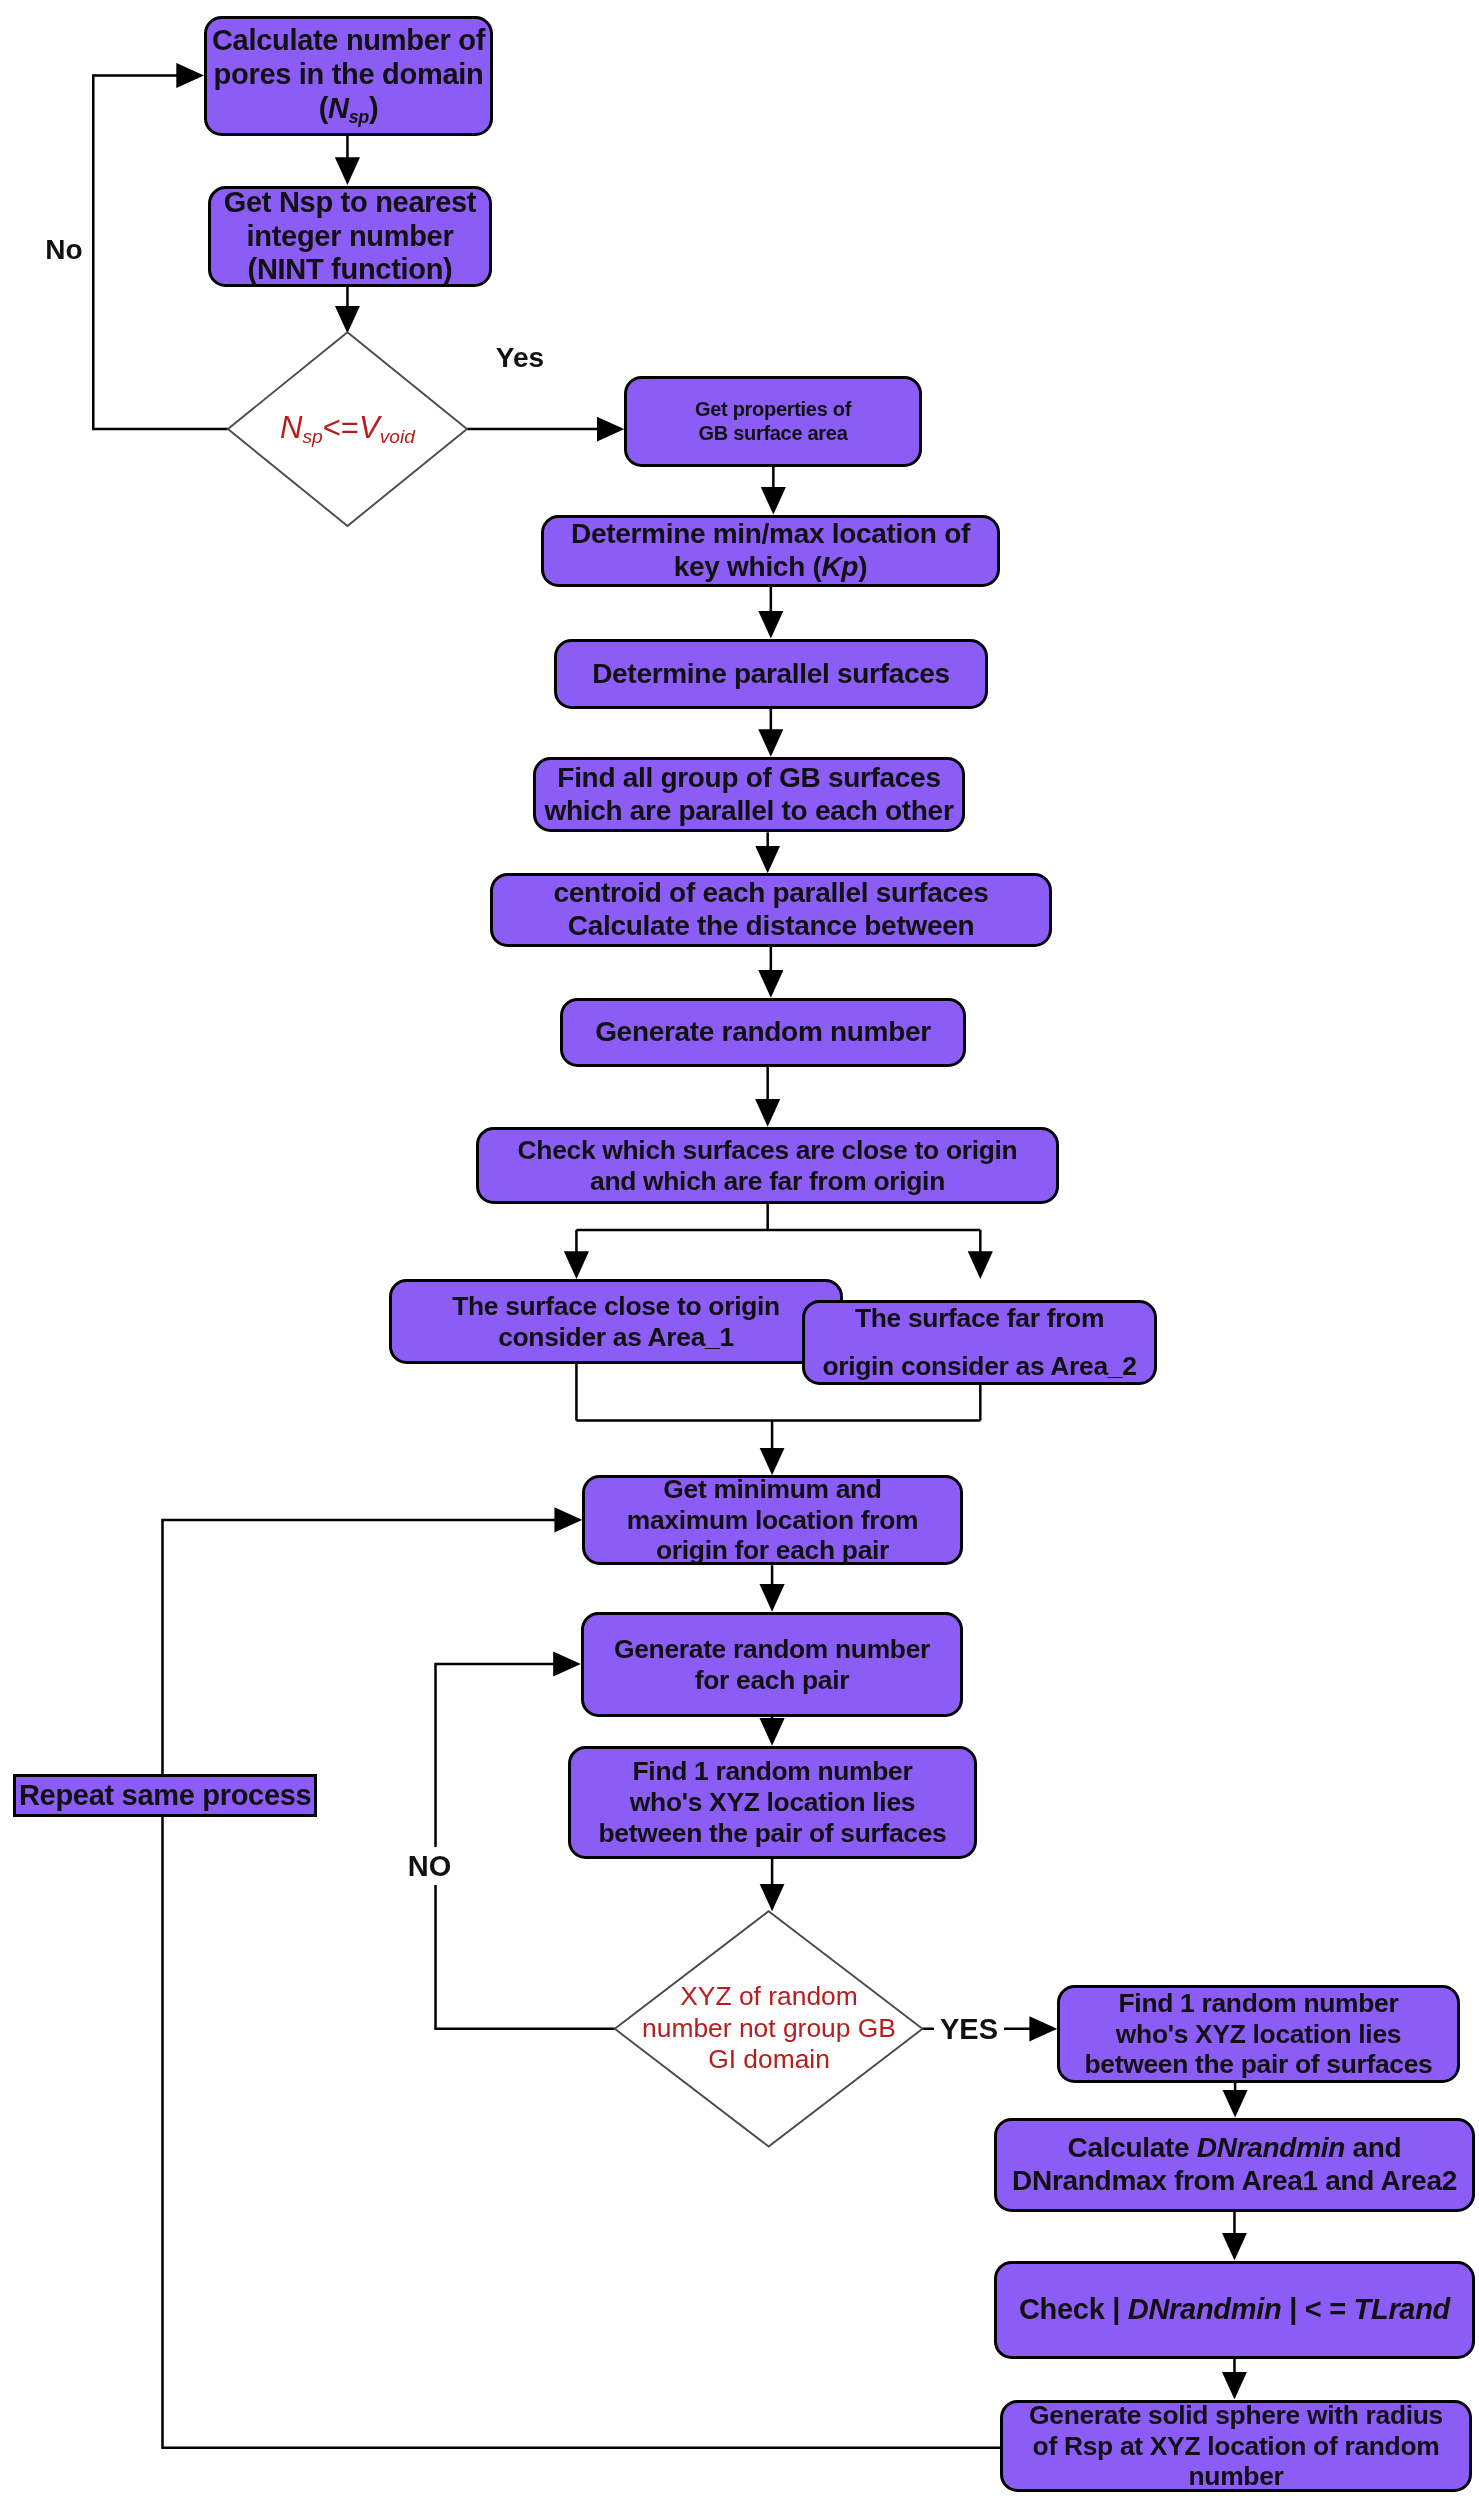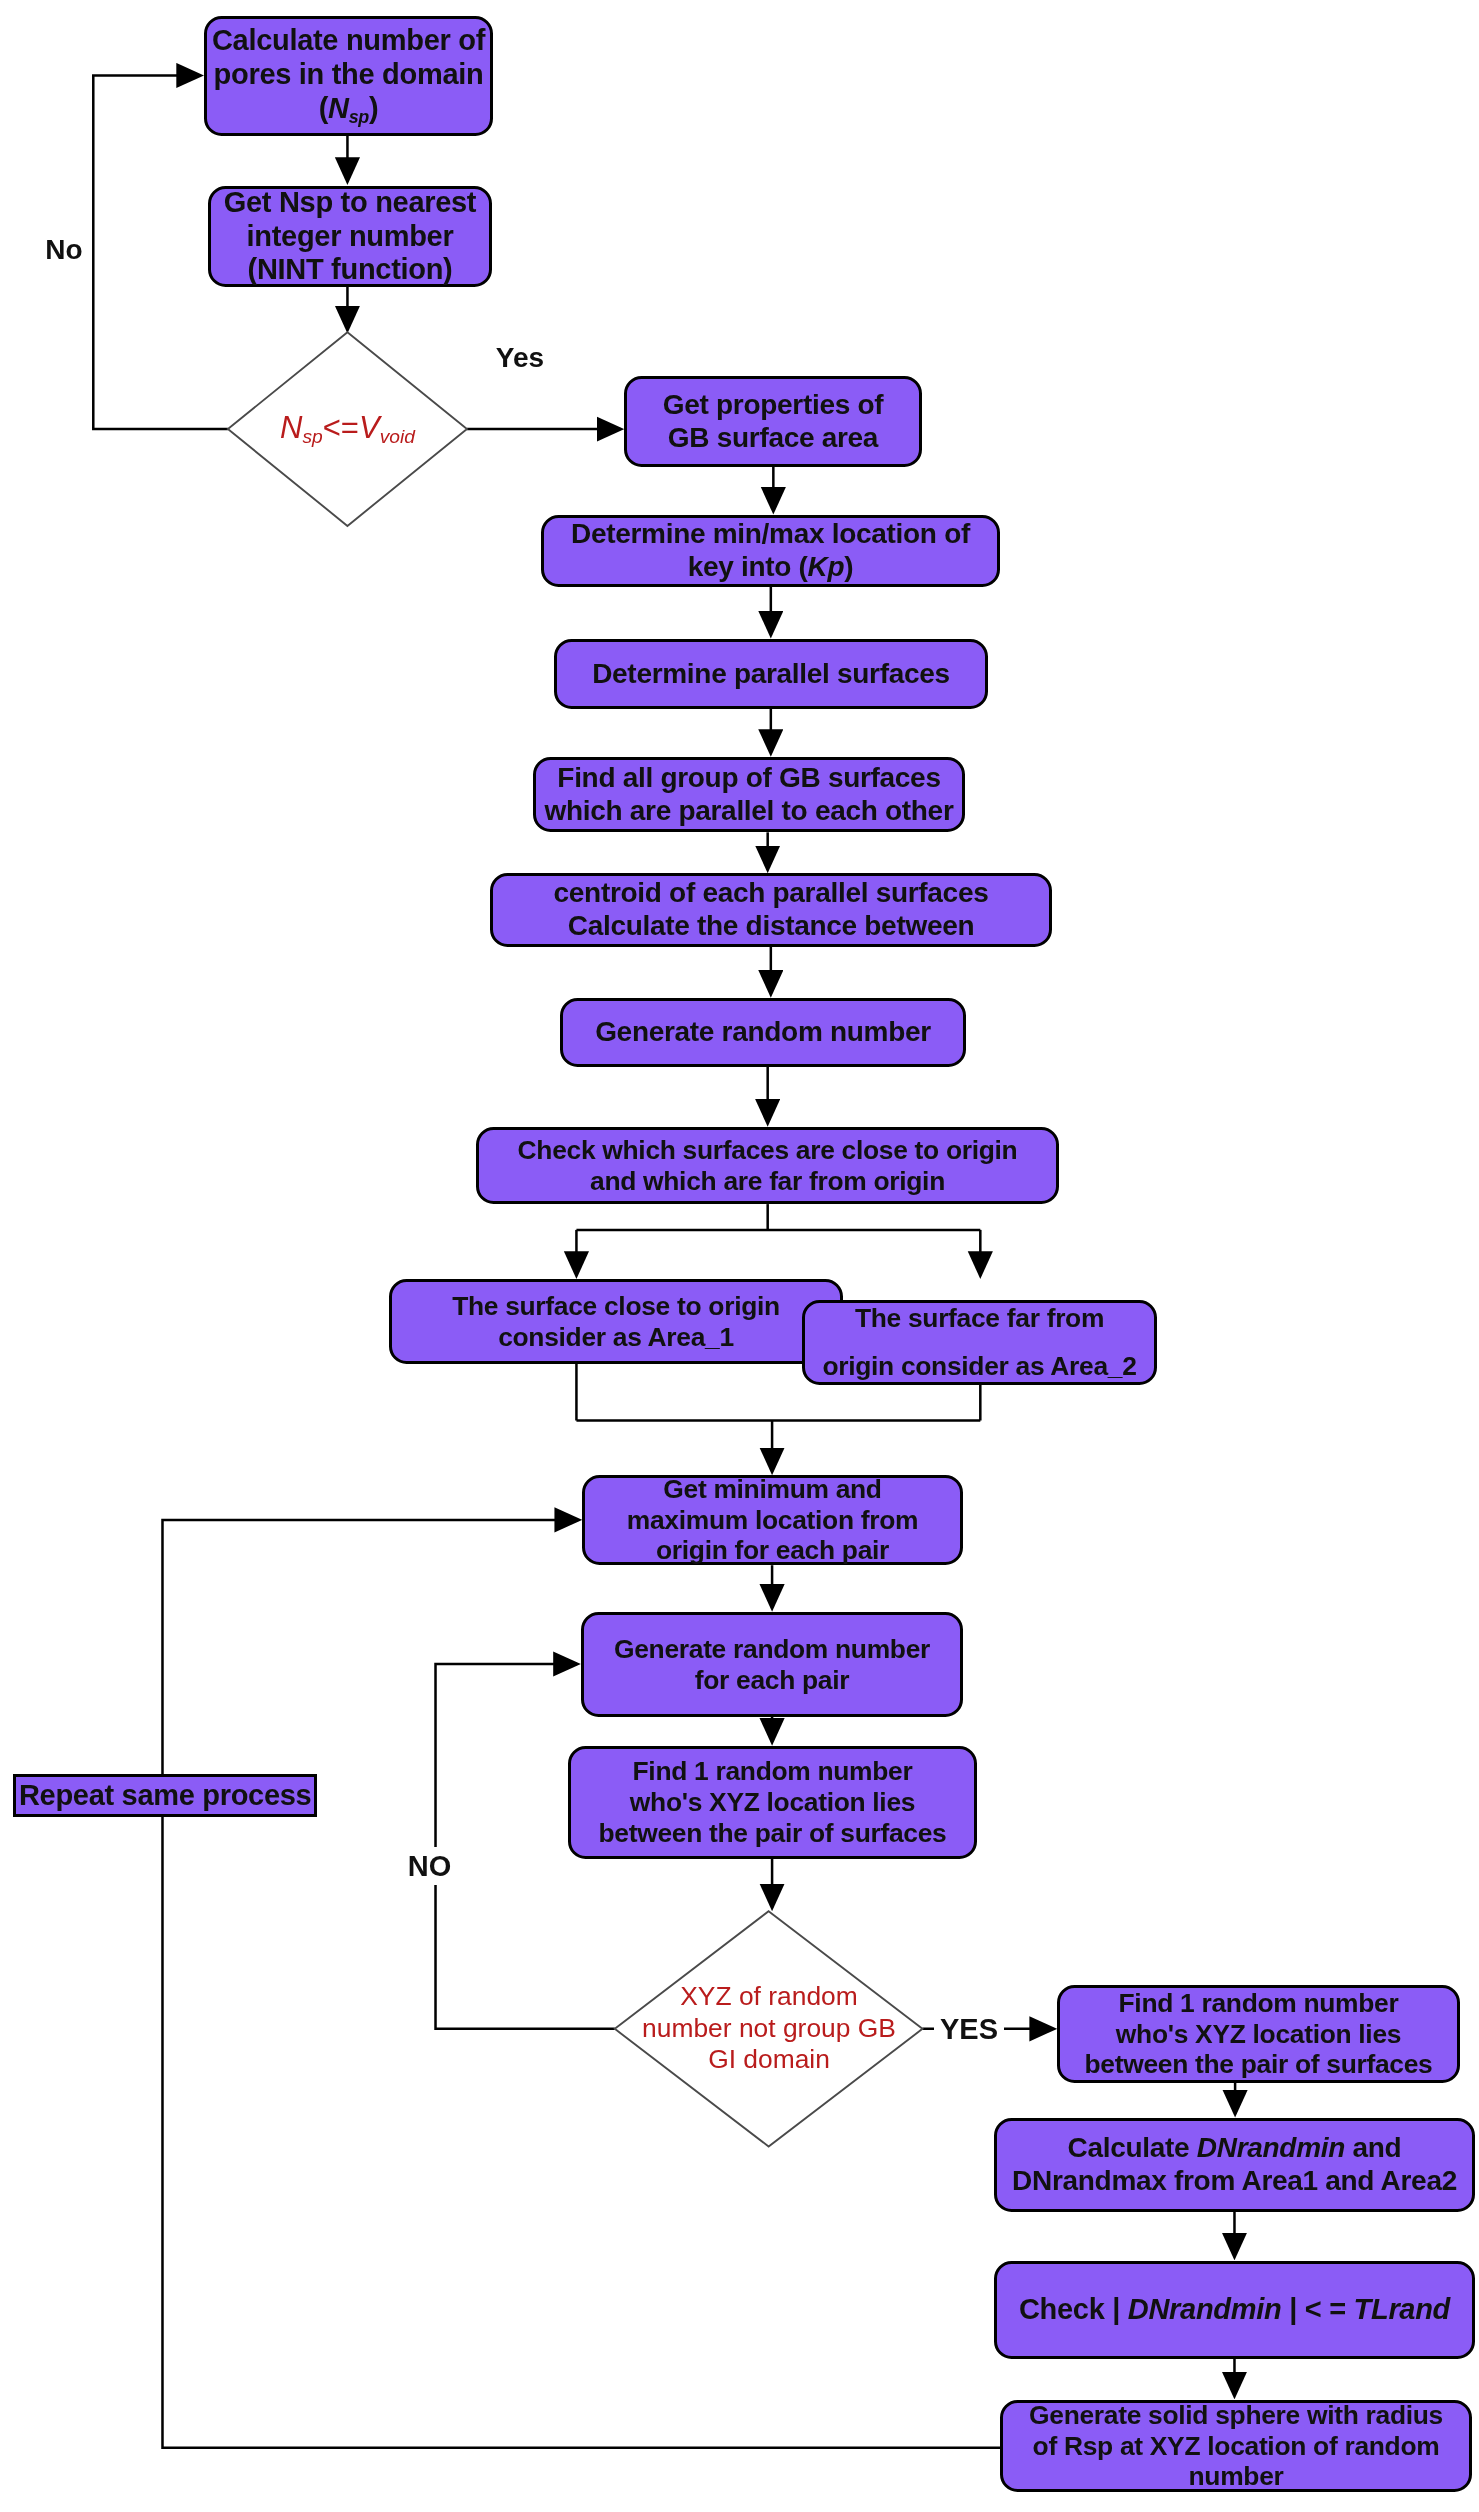--- a/index.html
+++ b/index.html
@@ -67,27 +67,27 @@
         <div class="ln"><span>(</span><span class="it">N</span><span class="it sub">sp</span><span>)</span></div>
       </div>
       <div class="box" style="left: 208px; top: 186px; width: 284px; height: 101px; font-size: 29px;">
         <div class="ln">Get Nsp to nearest</div>
         <div class="ln">integer number</div>
         <div class="ln">(NINT function)</div>
       </div>
       <div class="dtext" style="left: 228px; top: 332px; width: 239px; height: 194px; font-size: 31px;">
         <div class="ln"><span class="it">N</span><span class="it sub">sp</span><span>&lt;=</span><span class="it">V</span><span class="it sub">void</span></div>
       </div>
-      <div class="box" style="left: 624px; top: 376px; width: 298px; height: 91px; font-size: 28px;">
+      <div class="box" style="left: 624px; top: 376px; width: 298px; height: 91px; font-size: 20px;">
         <div class="ln">Get properties of</div>
         <div class="ln">GB surface area</div>
       </div>
       <div class="box" style="left: 541px; top: 515px; width: 459px; height: 72px; font-size: 28px;">
         <div class="ln">Determine min/max location of</div>
-        <div class="ln"><span>key into (</span><span class="it">Kp</span><span>)</span></div>
+        <div class="ln"><span>key which (</span><span class="it">Kp</span><span>)</span></div>
       </div>
       <div class="box" style="left: 554px; top: 639px; width: 434px; height: 70px; font-size: 28px;">
         <div class="ln">Determine parallel surfaces</div>
       </div>
       <div class="box" style="left: 533px; top: 757px; width: 432px; height: 75px; font-size: 28px;">
         <div class="ln">Find all group of GB surfaces</div>
         <div class="ln">which are parallel to each other</div>
       </div>
       <div class="box" style="left: 490px; top: 873px; width: 562px; height: 74px; font-size: 28px;">
         <div class="ln">centroid of each parallel surfaces</div>

